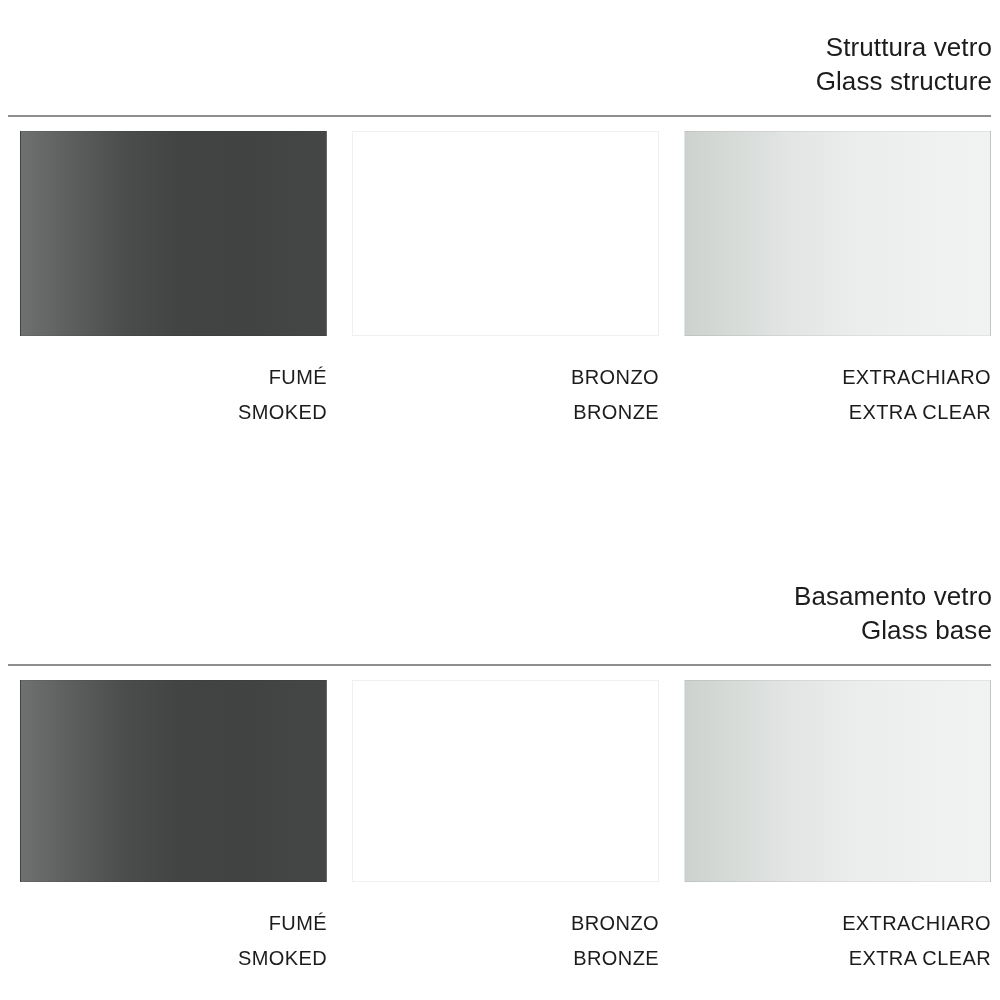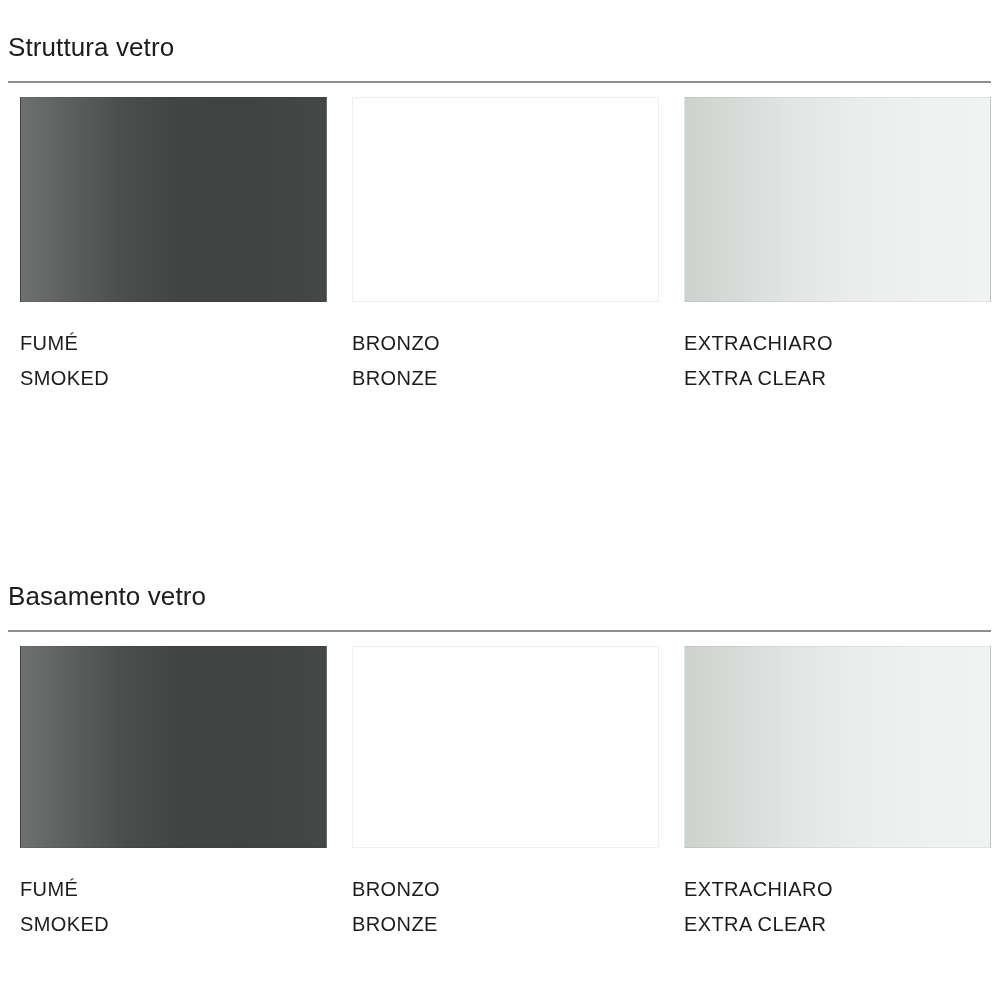--- a/index.html
+++ b/index.html
@@ -1,15 +1,15 @@
 <!DOCTYPE html>
 <html><head>
 <meta charset="utf-8">
 <style>
-  * { box-sizing: border-box; margin: 0; padding: 0; }
+  * { box-sizing: border-box; margin: 0; padding: 0; text-align: right; }
 
   html, body {
     width: 1000px;
     height: 1000px;
     background: #ffffff;
   }
 
   body {
     font-family: "Liberation Sans", sans-serif;
     color: #1a1a1a;
@@ -133,20 +133,21 @@
 </style>
 </head>
 <body>
 
 <div class="page">
 
   <div class="section" id="section-structure">
 
     <div class="section-heading">
       <div class="heading-line">Struttura vetro</div>
+      <div class="heading-line secondary">Glass structure</div>
     </div>
 
     <div class="divider"></div>
 
     <div class="swatch-row tall">
 
       <div class="swatch-cell">
         <div class="swatch-chip chip-fume"></div>
         <div class="swatch-labels">
           <div class="label-line">FUMÉ</div>
@@ -170,20 +171,21 @@
         </div>
       </div>
 
     </div>
   </div>
 
   <div class="section" id="section-base">
 
     <div class="section-heading">
       <div class="heading-line">Basamento vetro</div>
+      <div class="heading-line secondary">Glass base</div>
     </div>
 
     <div class="divider"></div>
 
     <div class="swatch-row short">
 
       <div class="swatch-cell">
         <div class="swatch-chip chip-fume"></div>
         <div class="swatch-labels">
           <div class="label-line">FUMÉ</div>

